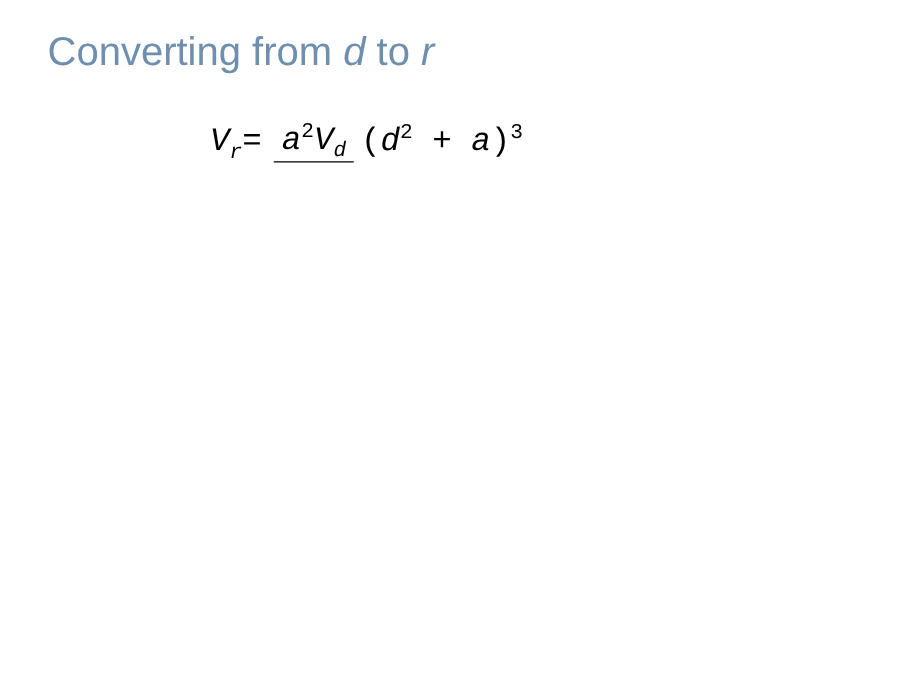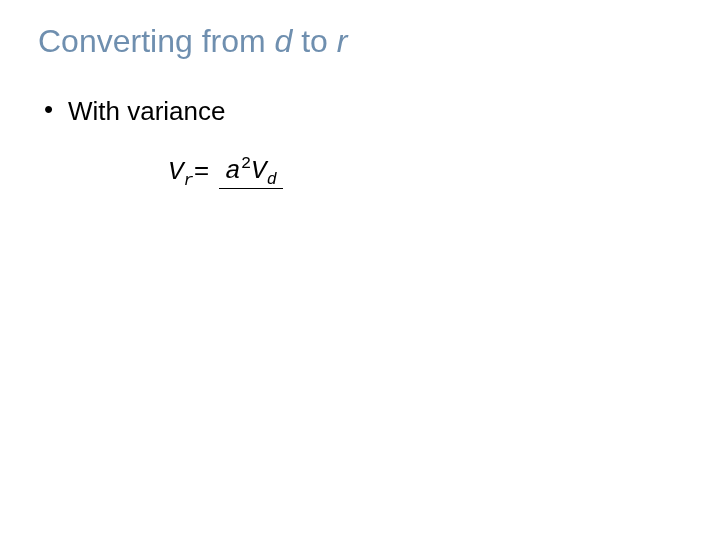--- a/index.html
+++ b/index.html
@@ -90,33 +90,31 @@
 </style>
 </head>
 <body>
 
 <div class="slide">
 
   <h1 class="title">
     <span>Converting from </span><span class="ital">d</span><span> to </span><span class="ital">r</span>
   </h1>
 
-  <ul class="bullets">
-    <li>
-      <span>With variance</span>
-    </li>
-  </ul>
 
   <div class="formula">
     <div class="eq">
       <span>
         <span class="mi">V</span><span class="sub">r</span>
       </span>
       <span> = </span>
       <span class="frac">
         <span class="num">
           <span class="mi">a</span><span class="sup">2</span><span class="mi">V</span><span class="sub">d</span>
         </span>
+        <span class="den">
+          <span>(</span><span class="mi">d</span><span class="sup">2</span><span> + </span><span class="mi">a</span><span>)</span><span class="sup">3</span>
+        </span>
       </span>
     </div>
   </div>
 
 </div>
 
 </body></html>

